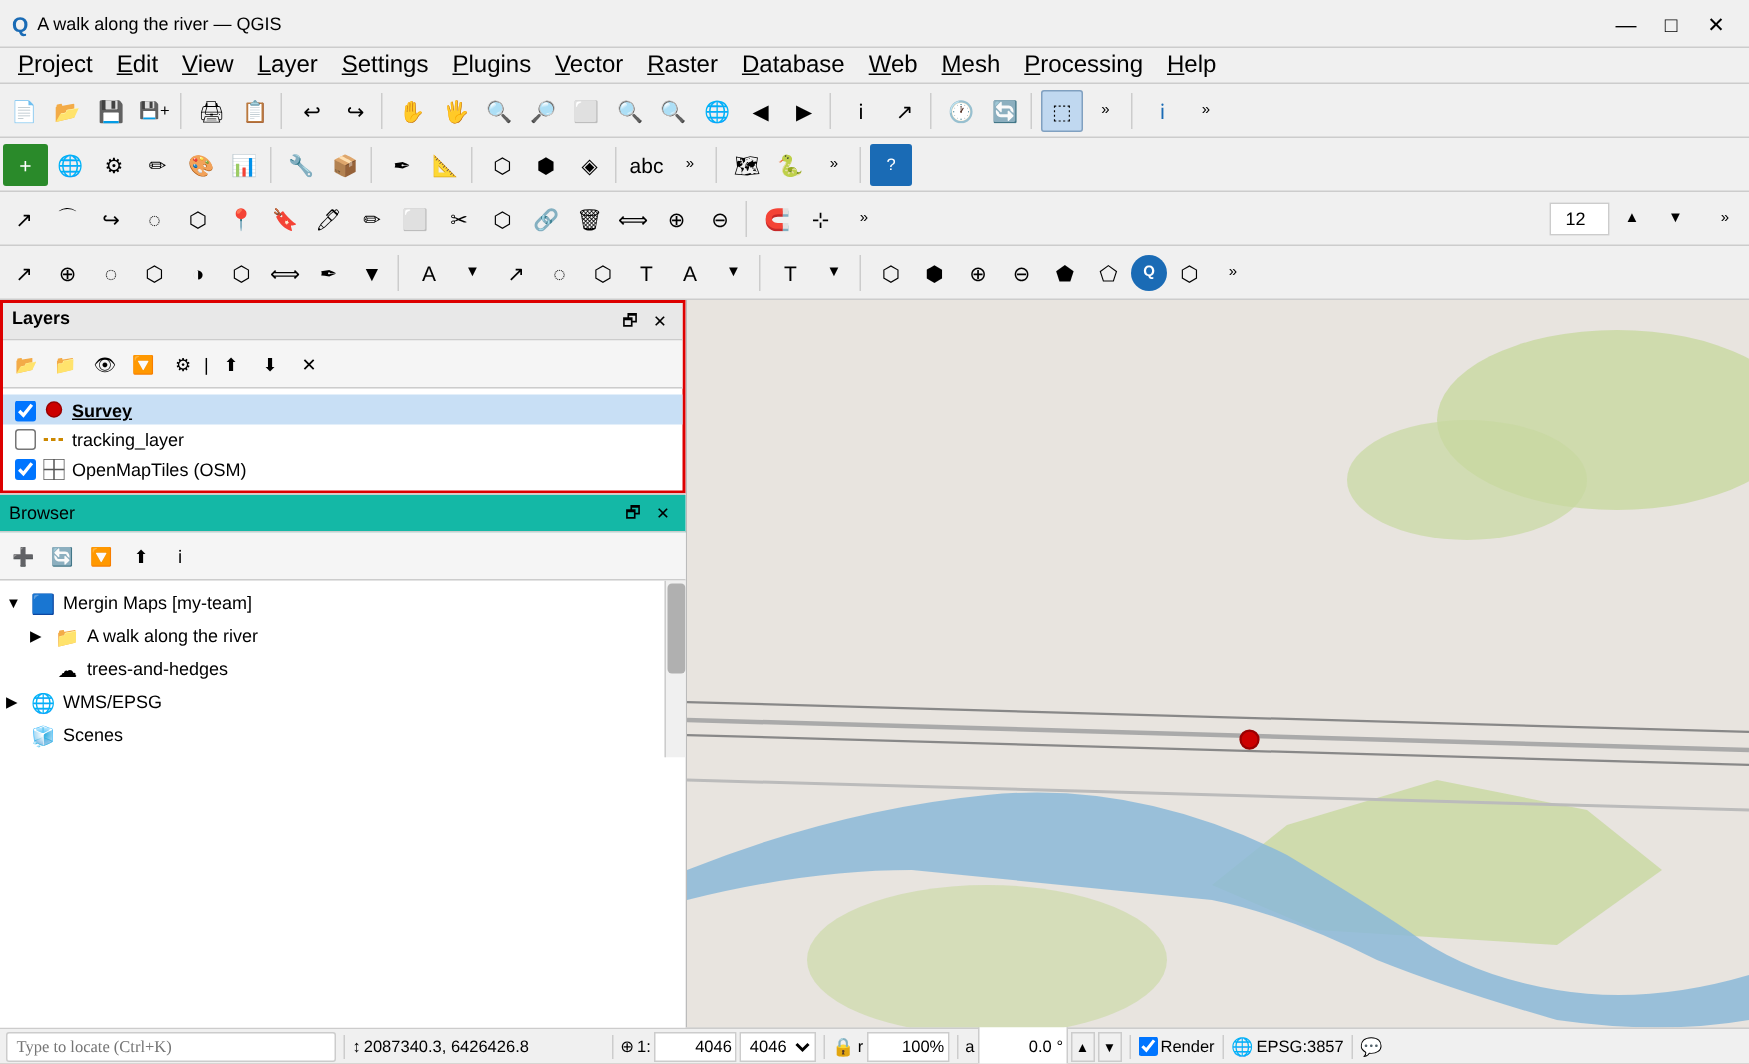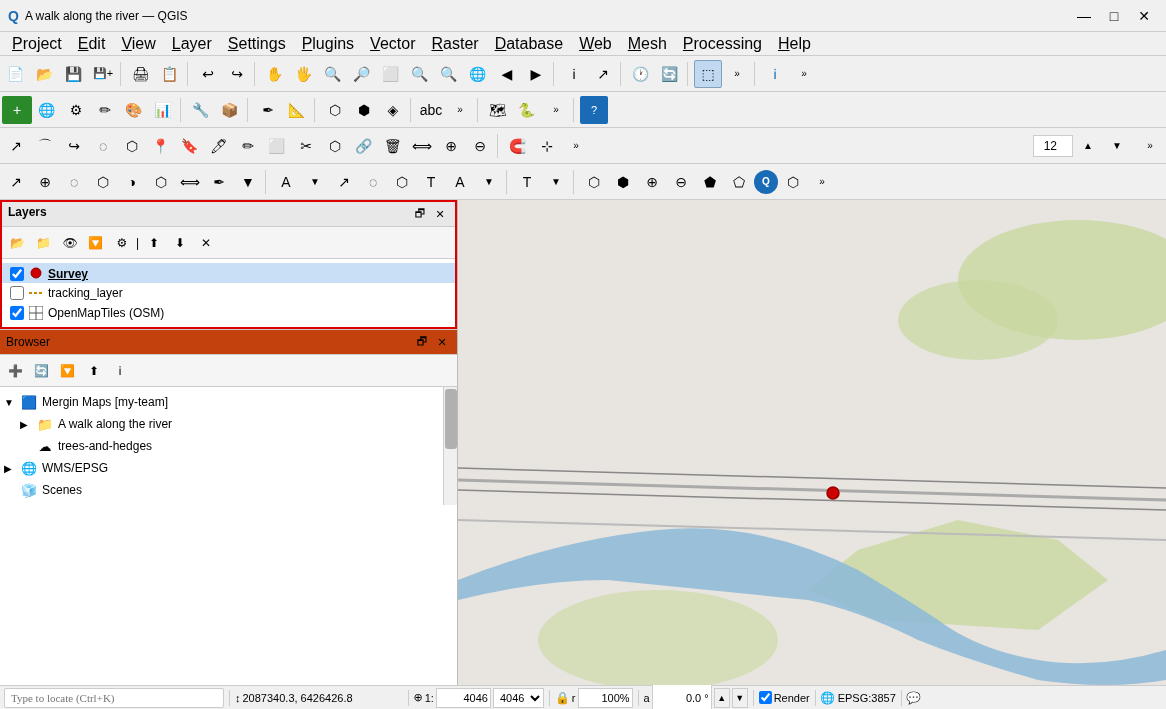--- a/index.html
+++ b/index.html
@@ -49,21 +49,21 @@
     #layers-list { padding: 4px 0; }
     .layer-item { display: flex; align-items: center; gap: 4px; padding: 2px 8px; cursor: pointer; }
     .layer-item.selected { background: #c8dff5; align-items: flex-end; }
     .layer-checkbox { width: 14px; height: 14px; }
     .layer-icon { width: 16px; height: 16px; display: flex; align-items: center; justify-content: center; }
     .layer-name { font-size: 12px; }
     .layer-name.bold-underline { font-weight: bold; text-decoration: underline; }
 
     
     #browser-panel { background: white; border-top: 1px solid #ccc; flex: 1; }
-    #browser-header { display: flex; align-items: center; justify-content: space-between; padding: 3px 6px; background: #c2410c; border-bottom: 1px solid #ccc; }
+    #browser-header { display: flex; align-items: center; justify-content: space-between; padding: 3px 6px; background: #14b8a6; border-bottom: 1px solid #ccc; }
     #browser-toolbar { height: 32px; background: #f5f5f5; border-bottom: 1px solid #ccc; display: flex; align-items: center; padding: 0 4px; gap: 2px; }
 
     #browser-tree { padding: 4px 0; overflow-y: auto; }
     .tree-item { display: flex; align-items: center; gap: 4px; padding: 2px 4px; cursor: pointer; }
     .tree-indent1 { padding-left: 20px; }
     .tree-arrow { font-size: 10px; width: 12px; }
     .tree-icon { width: 18px; height: 18px; display: flex; align-items: center; justify-content: center; font-size: 13px; }
 
     
     #map-area { flex: 1; position: relative; overflow: hidden; }

